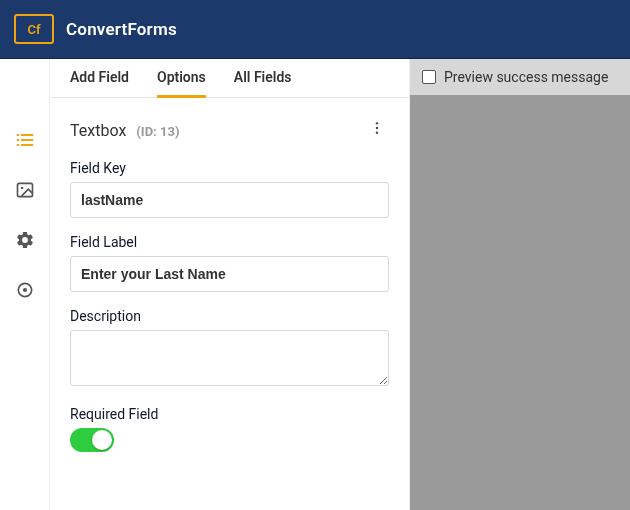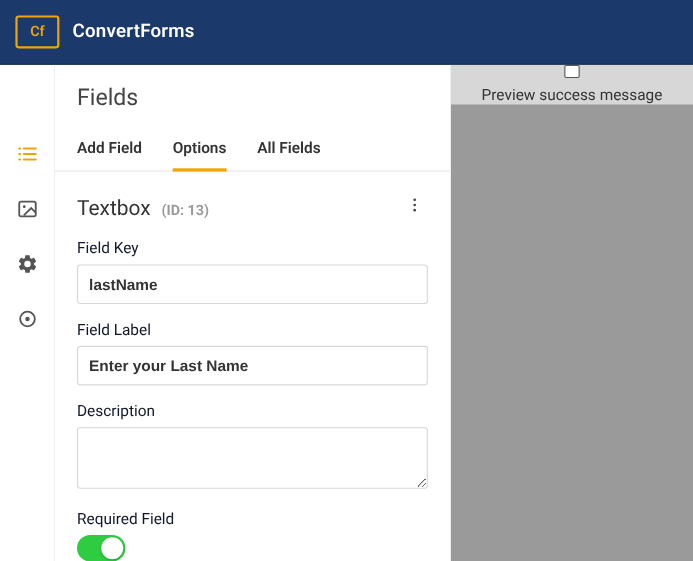--- a/index.html
+++ b/index.html
@@ -18,35 +18,35 @@
 
   .panel { width: 361px; background: #fff; border-left: 1px solid #eceef0; border-right: 1px solid #eceef0; display: flex; flex-direction: column; }
   .panel-title { font-size: 21px; color: #444; padding: 18px 20px 16px; font-weight: 400; }
   .tabs { display: flex; gap: 28px; padding: 0 20px; border-bottom: 1px solid #e6e6e6; }
   .tab { font-size: 14px; font-weight: 600; color: #333; padding: 10px 0 12px; cursor: pointer; position: relative; text-align: center; }
   .tab.active::after { content: ""; position: absolute; left: 0; right: 0; bottom: -1px; height: 3px; background: #f0a30a; }
 
   .section { padding: 18px 20px 10px; overflow-y: auto; flex: 1; }
   .section-head { display: flex; align-items: center; justify-content: space-between; margin-bottom: 16px; }
   .section-head-left { display: flex; align-items: baseline; gap: 10px; }
-  .section-heading { font-size: 19px; color: #333; font-weight: 400; }
+  .section-heading { font-size: 16px; color: #333; font-weight: 400; }
   .section-id { font-size: 13px; color: #9a9a9a; font-weight: bold; }
   .more-icon { color: #444; cursor: pointer; padding: 4px; }
   .more-icon svg { width: 16px; height: 16px; }
 
   .form-label { font-size: 14px; color: #0f172a; margin-bottom: 6px; display: block; }
   .form-input { width: 100%; border: 1px solid #d7d7d7; border-radius: 3px; padding: 9px 10px; font-size: 14px; color: #333; background: #fff; margin-bottom: 16px; font-weight: bold; }
   .form-input::placeholder { color: #888; }
   textarea.form-input { height: 56px; resize: both; }
 
   .toggle { width: 44px; height: 24px; background: #2ecc40; border-radius: 12px; position: relative; cursor: pointer; margin-top: 6px; }
   .toggle .knob { position: absolute; right: 2px; top: 2px; width: 20px; height: 20px; background: #fff; border-radius: 50%; box-shadow: 0 1px 2px rgba(0,0,0,0.25); }
 
   .preview { flex: 1; background: #9a9a9a; position: relative; }
-  .preview-bar { background: #d7d7d7; height: 36px; display: flex; align-items: center; padding: 0 12px; gap: 8px; flex-direction: column; }
+  .preview-bar { background: #d7d7d7; height: 36px; display: flex; align-items: center; padding: 0 12px; gap: 8px; }
   .checkbox { width: 14px; height: 14px; border: 1.5px solid #555; border-radius: 2px; background: #fff; cursor: pointer; }
   .preview-label { font-size: 14px; color: #333; }
 </style>
 </head>
 <body>
 
 <div class="topbar">
   <div class="logo-box">
     <span>Cf</span>
   </div>
@@ -80,21 +80,20 @@
     </div>
     <div class="iconbtn">
       <svg viewBox="0 0 24 24" fill="none" stroke="currentColor" stroke-width="2">
           <circle cx="12" cy="12" r="8"></circle>
           <circle cx="12" cy="12" r="2.5" fill="currentColor" stroke="none"></circle>
         </svg>
     </div>
   </div>
 
   <div class="panel">
-    <div class="panel-title">Fields</div>
 
     <div class="tabs">
       <div class="tab">Add Field</div>
       <div class="tab active">Options</div>
       <div class="tab">All Fields</div>
     </div>
 
     <div class="section">
       <div class="section-head">
         <div class="section-head-left">

